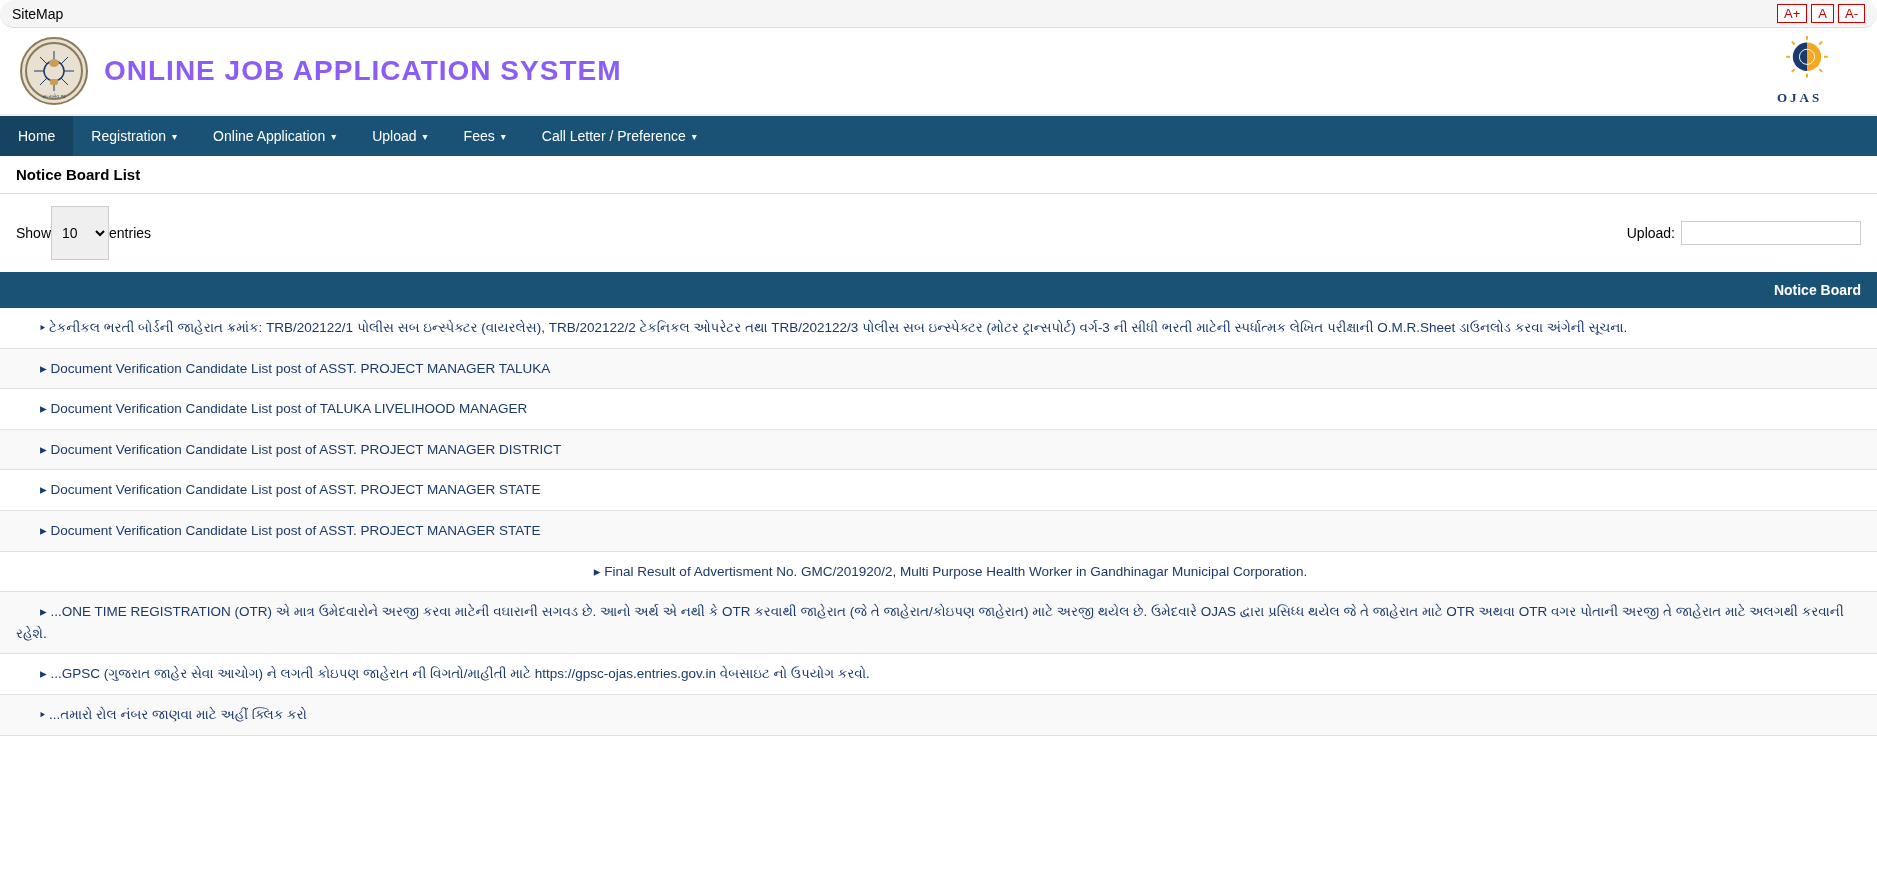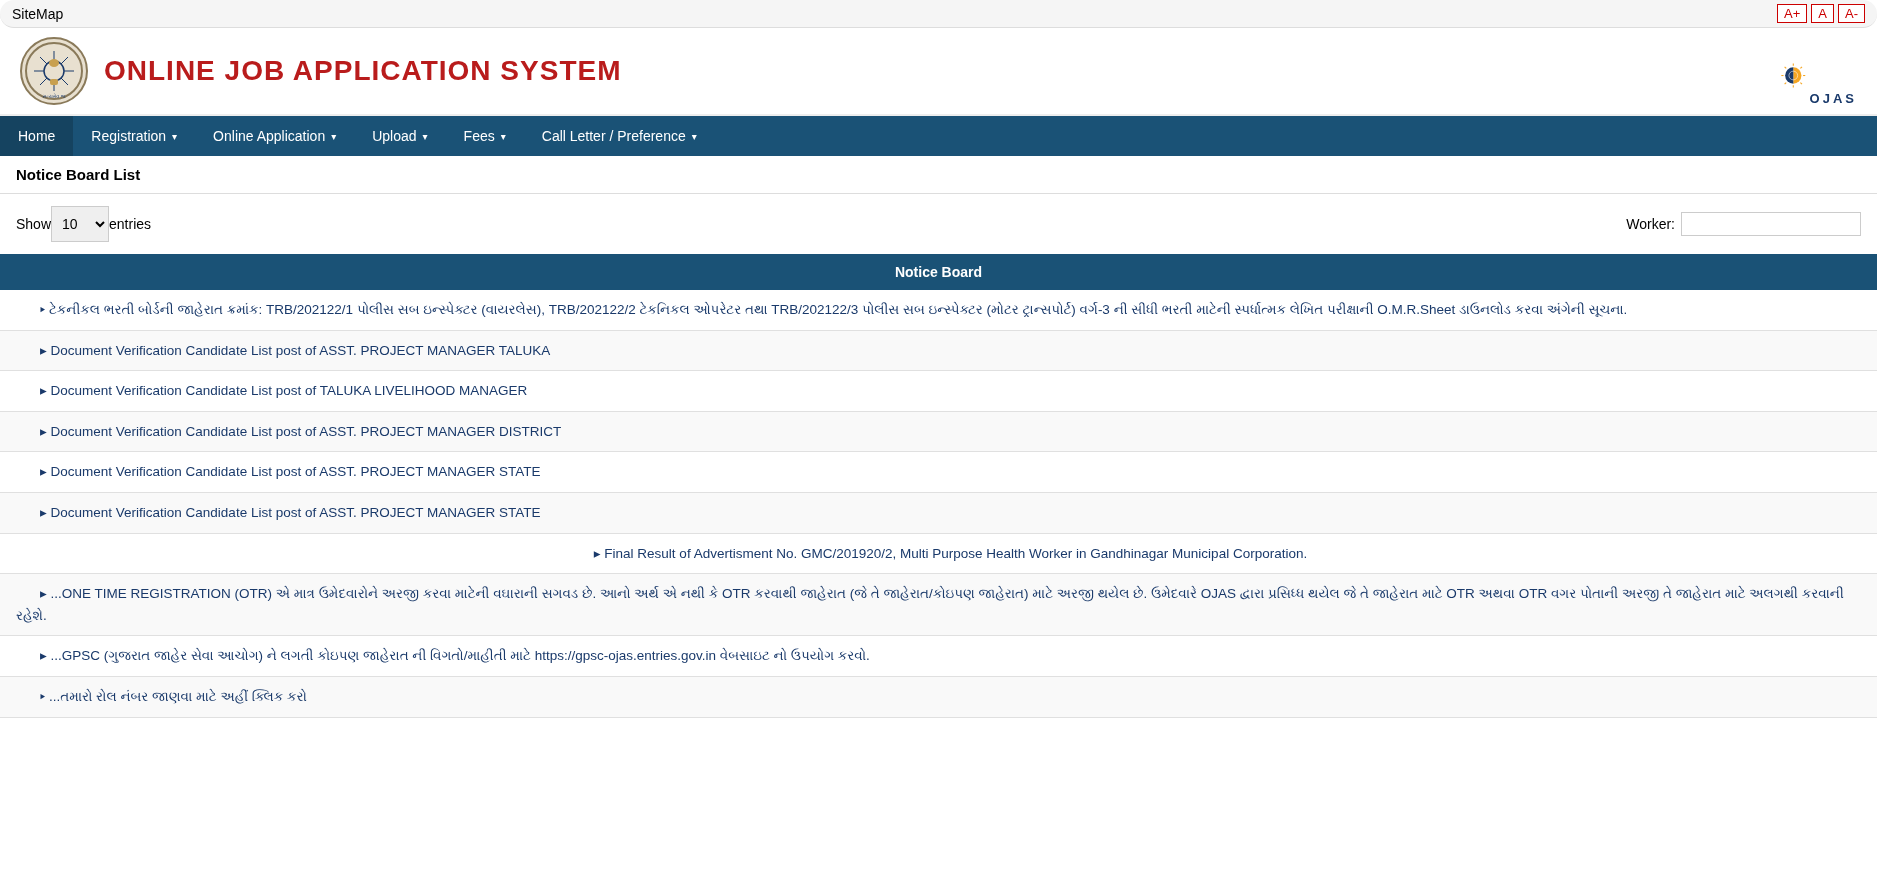--- a/index.html
+++ b/index.html
@@ -38,21 +38,21 @@
       border-bottom: 2px solid #eee;
     }
     .header-left {
       display: flex;
       align-items: center;
       gap: 16px;
     }
     .site-title h1 {
       font-size: 28px;
       font-weight: bold;
-      color: #b91c1c;
+      color: #8b5cf6;
       letter-spacing: 1px;
     }
     .site-title p {
       font-size: 14px;
       color: #1a3a6b;
     }
 
     
     .navbar {
       background: #1a5276;
@@ -99,21 +99,21 @@
       align-items: center;
       padding: 12px 16px;
       background: #fff;
     }
     .show-entries {
       display: flex;
       align-items: center;
       font-size: 14px;
     }
     .show-entries select {
-      padding: 8px 6px;
+      padding: 17px 6px;
       border: 1px solid #ccc;
       font-size: 14px;
     }
     .search-area {
       display: flex;
       align-items: center;
       gap: 6px;
       font-size: 14px;
     }
     .search-area input {
@@ -124,22 +124,22 @@
     }
 
     
     .notice-table {
       width: 100%;
       border-collapse: collapse;
     }
     .notice-table thead tr th {
       background: #1a5276;
       color: #fff;
-      padding: 10px 32px;
-      text-align: center;
+      padding: 10px 16px;
+      text-align: right;
       font-size: 14px;
       font-weight: bold;
     }
     .notice-table tbody tr {
       border-bottom: 1px solid #e0e0e0;
     }
     .notice-table tbody tr:nth-child(even) {
       background: #f9f9f9;
     }
     .notice-table tbody tr td {
@@ -162,26 +162,27 @@
       align-items: center;
       justify-content: center;
       width: 68px;
       height: 68px;
       overflow: hidden;
     }
 
     
     .ojas-placeholder {
       display: flex;
-      flex-direction: row;
-      align-items: flex-end;
+      flex-direction: column;
+      align-items: flex-start;
       justify-content: center;
       width: 80px;
       height: 70px;
       position: relative;
+      font-family: Liberation Serif, serif;
     }
     .ojas-text {
       font-size: 13px;
       font-weight: bold;
       color: #1a3a6b;
       letter-spacing: 3px;
       margin-top: 2px;
     }
   </style>
 </head>
@@ -281,21 +282,21 @@
       <span>Show</span>
       <select>
         <option>10</option>
         <option>25</option>
         <option>50</option>
         <option>100</option>
       </select>
       <span>entries</span>
     </div>
     <div class="search-area">
-      <span>Worker:</span>
+      <span>Upload:</span>
       <input type="text" style="">
     </div>
   </div>
 
   <table class="notice-table">
     <thead>
       <tr>
         <th>Notice Board</th>
       </tr>
     </thead>

